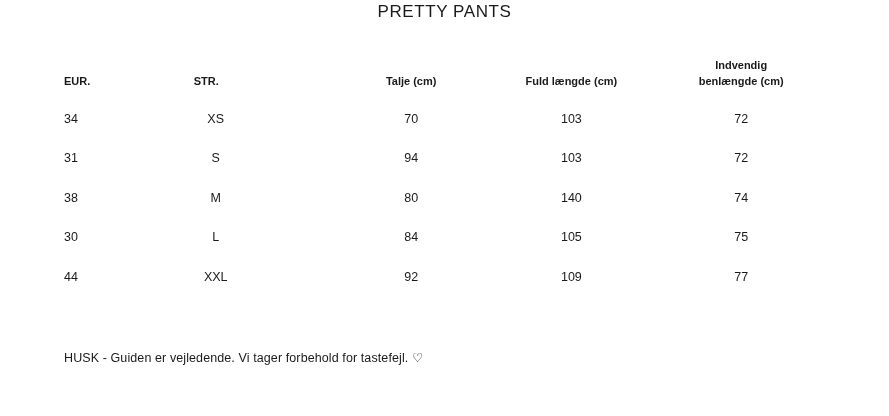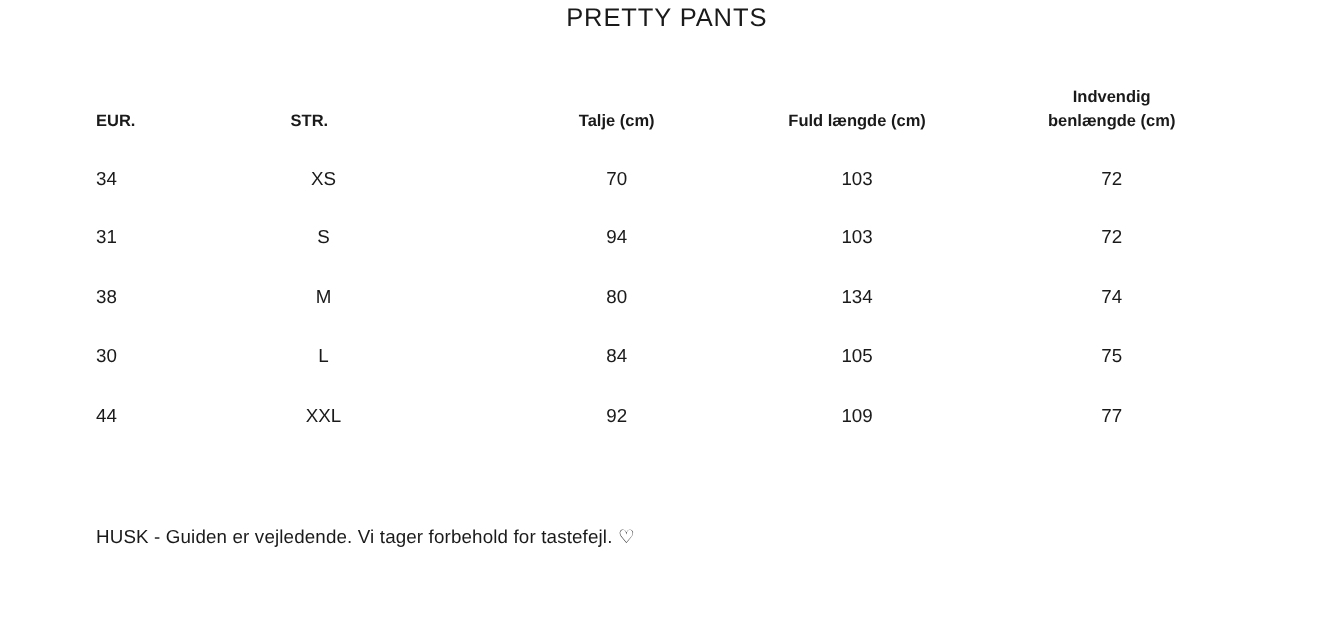--- a/index.html
+++ b/index.html
@@ -125,21 +125,21 @@
           <td class="col-eur">31</td>
           <td class="col-str"><span class="str-cell-inner">S</span></td>
           <td class="col-c">94</td>
           <td class="col-c">103</td>
           <td class="col-c">72</td>
         </tr>
         <tr>
           <td class="col-eur">38</td>
           <td class="col-str"><span class="str-cell-inner">M</span></td>
           <td class="col-c">80</td>
-          <td class="col-c">134</td>
+          <td class="col-c">140</td>
           <td class="col-c">74</td>
         </tr>
         <tr>
           <td class="col-eur">30</td>
           <td class="col-str"><span class="str-cell-inner">L</span></td>
           <td class="col-c">84</td>
           <td class="col-c">105</td>
           <td class="col-c">75</td>
         </tr>
         <tr>

